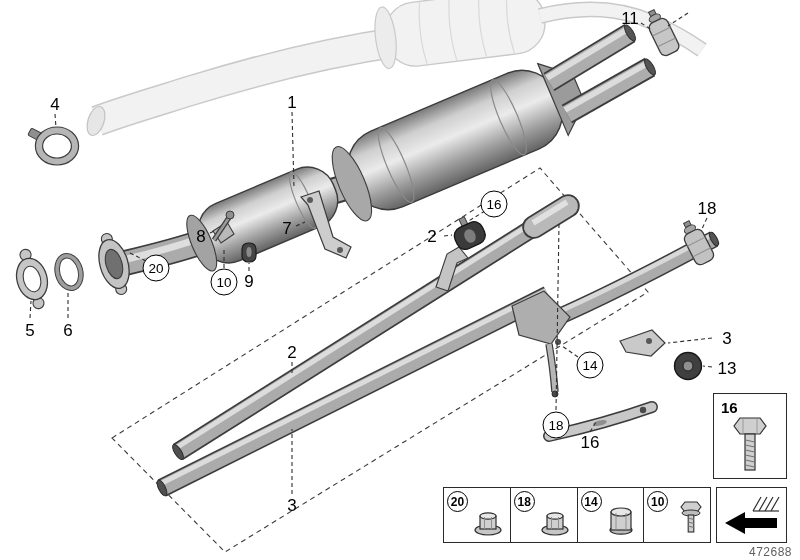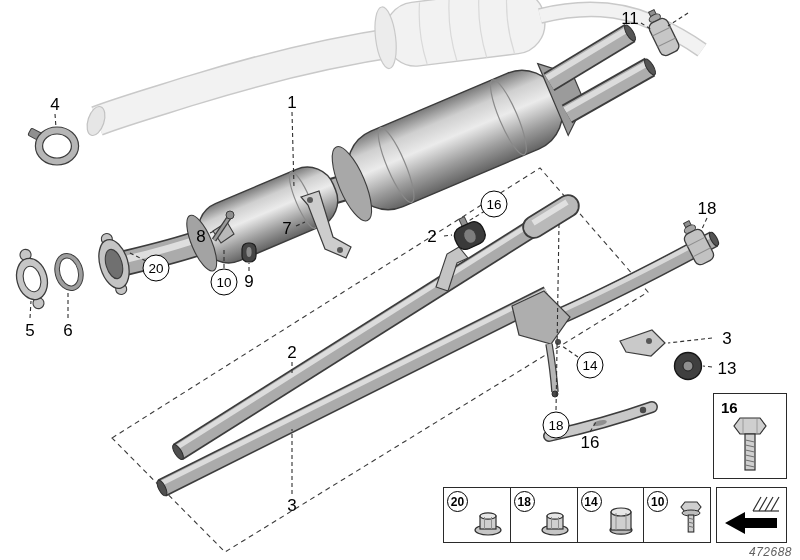--- a/index.html
+++ b/index.html
@@ -27,21 +27,21 @@
              border:1.4px solid #000; border-radius:50%; background:#fff;
              display:flex; align-items:center; justify-content:center;
              font-weight:bold; font-size:12px; }
   .legend-cell svg { position:absolute; right:4px; bottom:4px; }
 
   .arrow-box { position:absolute; left:716px; top:487px; width:71px; height:56px;
              border:1.6px solid #2a2a2a; background:#fff;
              display:flex; align-items:center; justify-content:center; }
 
   .part-number { position:absolute; right:8px; bottom:1px; font-size:12px; color:#5f5f5f;
-             letter-spacing:.5px;font-style:italic; }
+             letter-spacing:.5px; }
 </style>
 </head>
 <body>
 
 <div class="stage">
 
   <svg class="diagram-svg" width="800" height="560" viewBox="0 0 800 560">
     <defs>
       <linearGradient id="gmet" x1="0" y1="0" x2="0" y2="1">
         <stop offset="0" stop-color="#7a7a7a"></stop>

